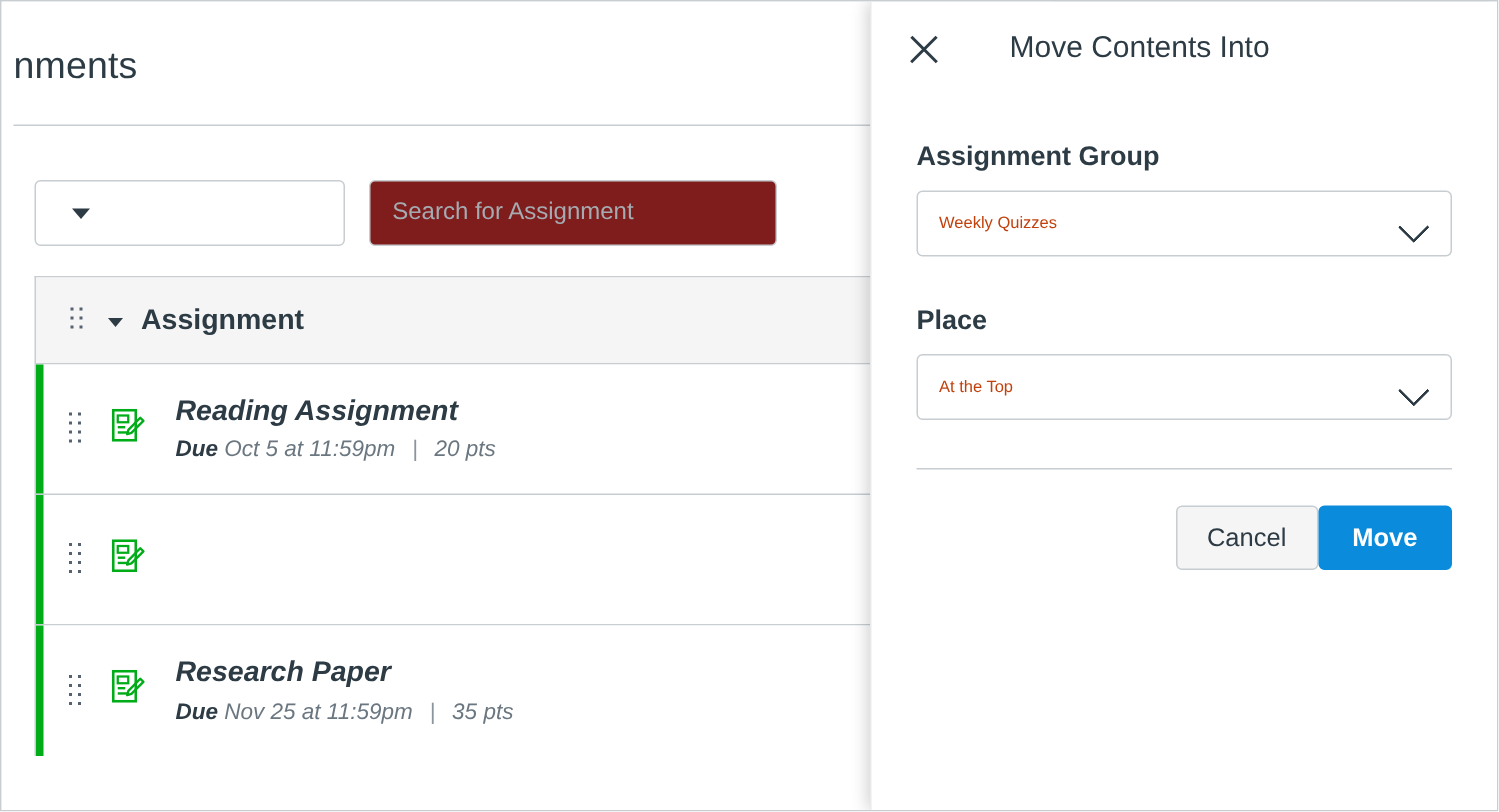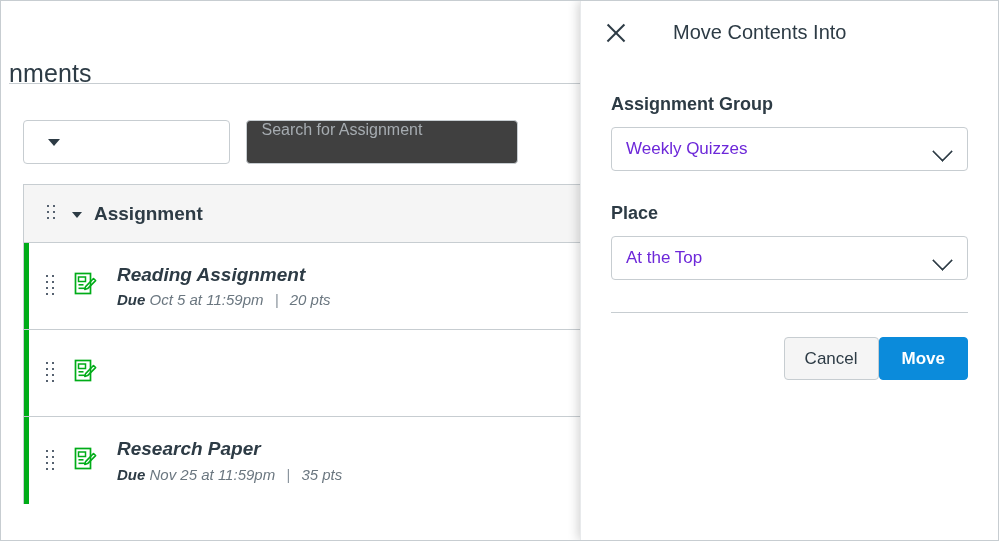--- a/index.html
+++ b/index.html
@@ -31,21 +31,20 @@
     box-sizing: border-box;
   }
   .page-title {
     position: absolute;
     left: 8px;
     top: 29px;
     font-size: 25px;
     color: #2d3b45;
     letter-spacing: .1px;
     white-space: nowrap;
-    margin-top: 29px;
   }
   .header-rule {
     position: absolute;
     left: 8px;
     top: 82px;
     width: 640px;
     height: 1px;
     background: #c7cdd1;
   }
 
@@ -75,27 +74,27 @@
   }
   .caret-down {
     width: 0; height: 0;
     border-left: 6px solid transparent;
     border-right: 6px solid transparent;
     border-top: 7px solid #2d3b45;
     margin-left: 10px;
   }
   .search-box {
     display: inline-flex;
-    align-items: flex-start;
+    align-items: center;
     width: 272px;
     height: 44px;
     box-sizing: border-box;
     border: 1px solid #c7cdd1;
     border-radius: 4px;
-    background: #404040;
+    background: #7f1d1d;
     padding: 0 14px;
     margin-left: 12px;
     vertical-align: top;
   }
   .search-box .ph {
     font-size: 16px;
     color: #a5abb0;
     white-space: nowrap;
   }
 
@@ -252,22 +251,22 @@
     height: 44px;
     border: 1px solid #c7cdd1;
     border-radius: 4px;
     background: #fff;
     display: flex;
     align-items: center;
     padding: 0 14px;
     box-sizing: border-box;
   }
   .select .val {
-    font-size: 17px;
-    color: #6d28d9;
+    font-size: 11px;
+    color: #c2410c;
     white-space: nowrap;
   }
   .chev {
     position: absolute;
     right: 17px;
     top: 16px;
     width: 13px; height: 13px;
     border-right: 2.4px solid #2d3b45;
     border-bottom: 2.4px solid #2d3b45;
     transform: rotate(45deg);

